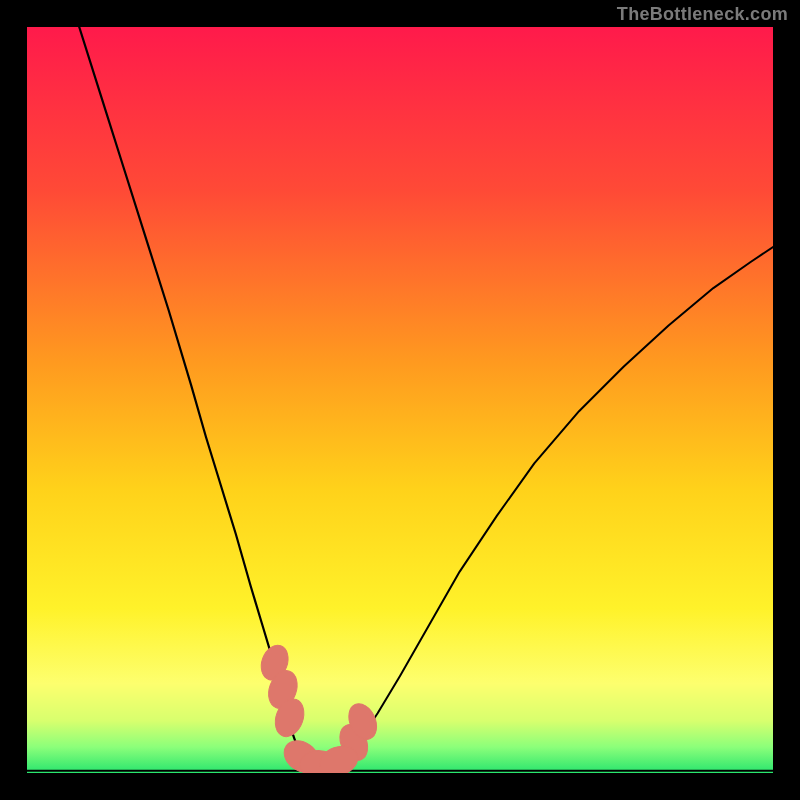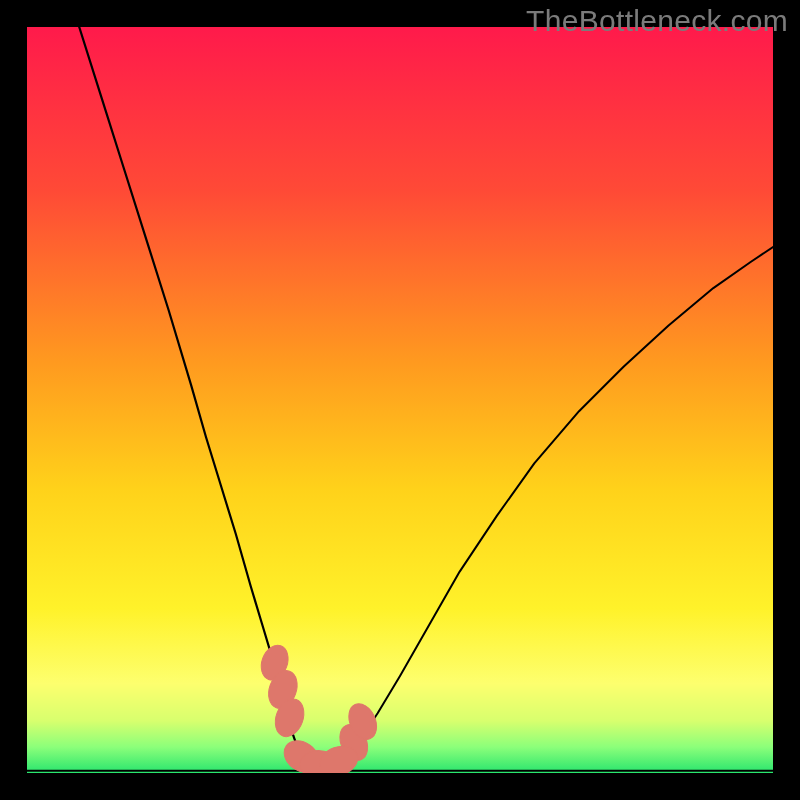--- a/index.html
+++ b/index.html
@@ -15,23 +15,23 @@
     position: relative;
     width: 800px;
     height: 800px;
     background: #000;
   }
   .watermark {
     position: absolute;
     top: 4px;
     right: 12px;
     color: #7b7b7b;
-    font-size: 30px;
+    font-size: 18px;
     letter-spacing: 0.3px;
-    font-weight: 400;
+    font-weight: 700;
     z-index: 5;
     margin-left: 40px;
   }
   svg.plot {
     position: absolute;
     left: 27px;
     top: 27px;
     width: 746px;
     height: 746px;
     display: block;

